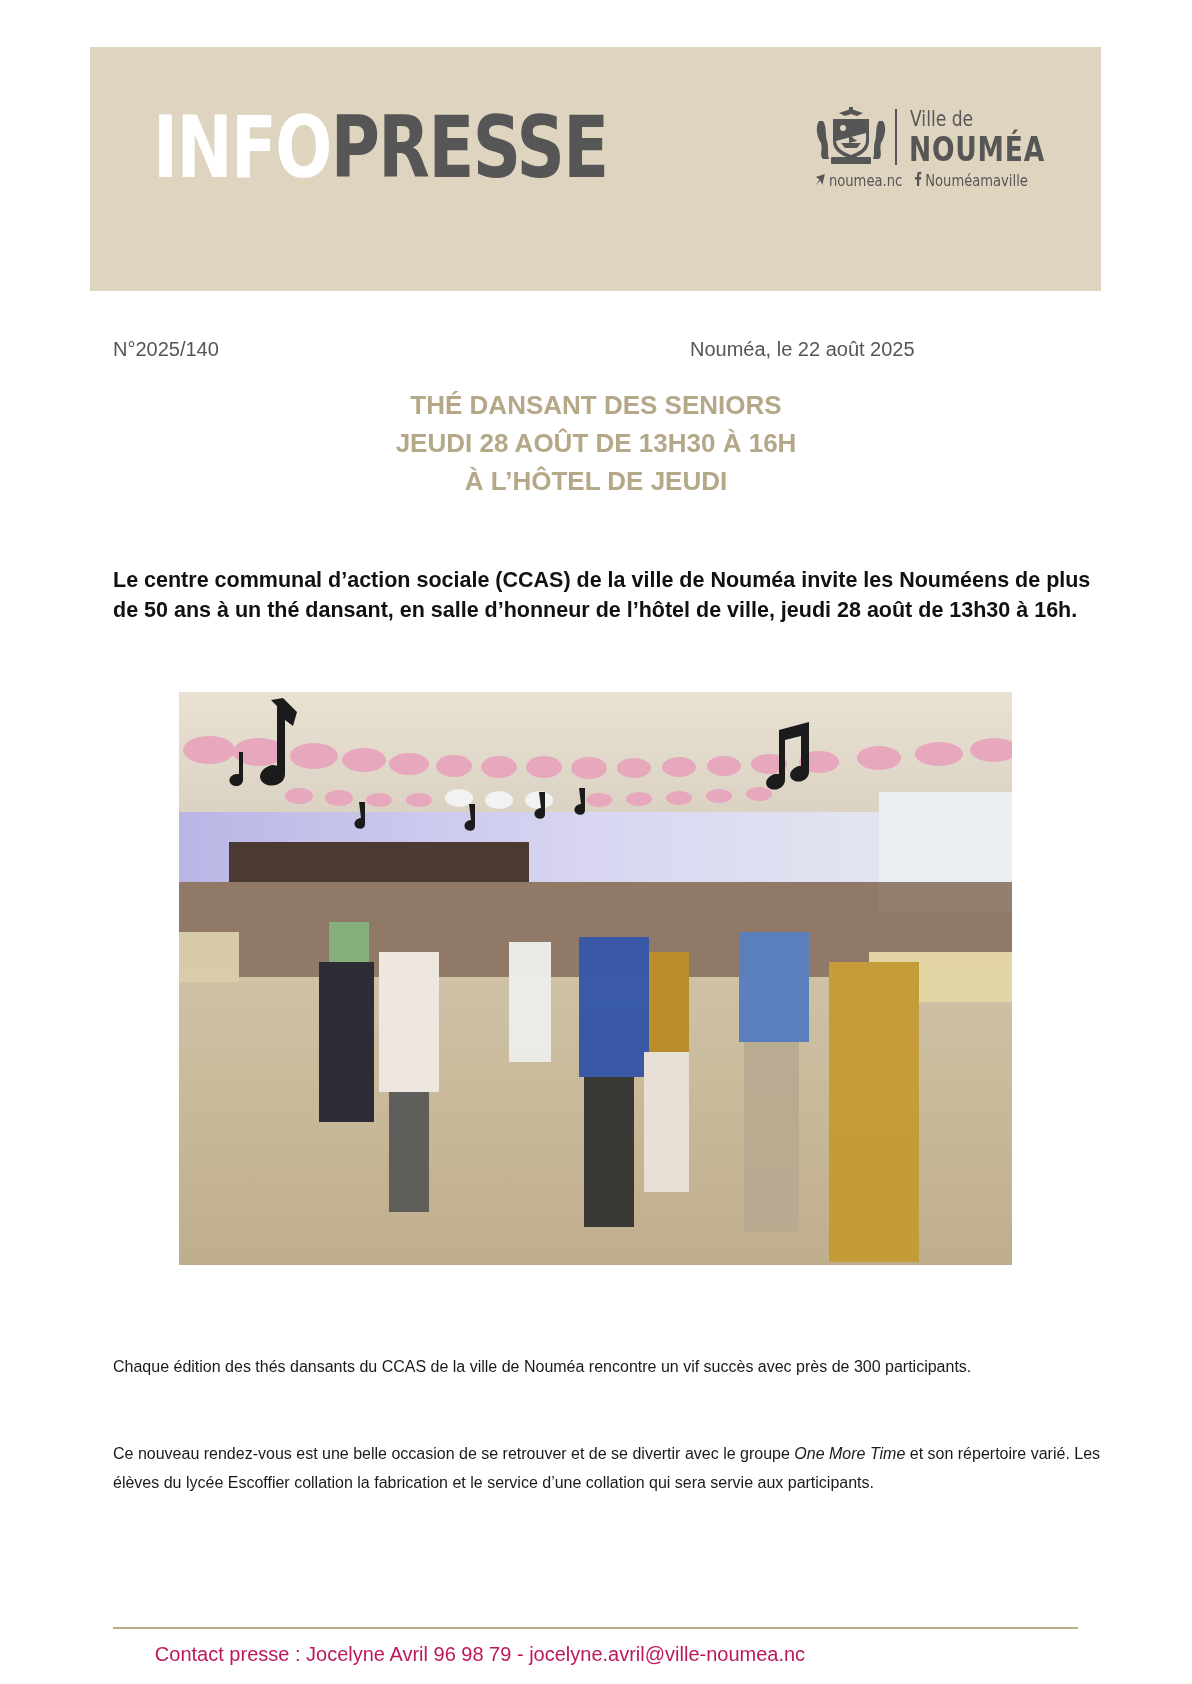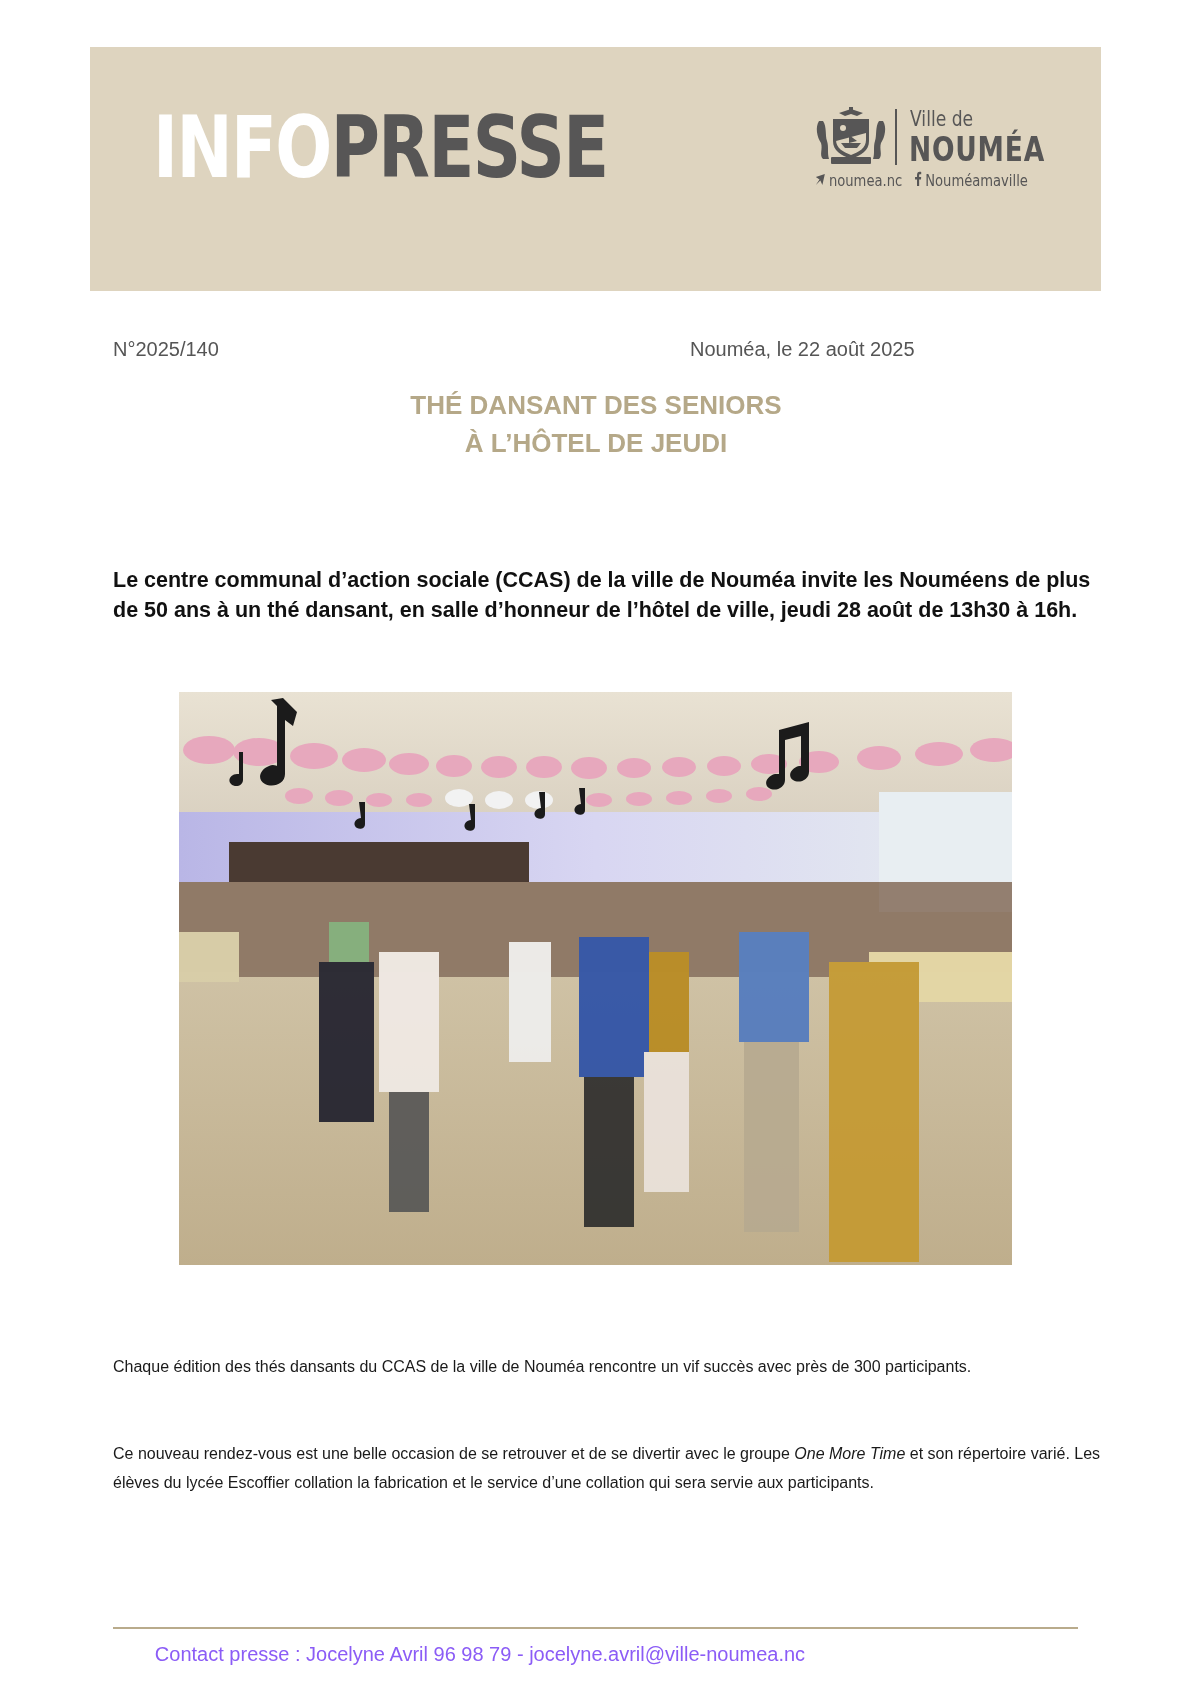--- a/index.html
+++ b/index.html
@@ -20,21 +20,21 @@
   .ref { left:113px; }
   .date { left:690px; }
   .title { left:0; width:1192px; top:386px; text-align:center; color:#b5a888; font-weight:bold; font-size:26px; line-height:38px; }
   .title div { white-space:nowrap;text-align:center; }
   .lead { left:113px; top:565px; width:990px; font-weight:bold; font-size:21.5px; line-height:30px; color:#111111; }
   .photo { left:179px; top:692px; width:833px; height:573px; overflow:hidden; background:#c9b99a; }
   .para { left:113px; width:990px; font-size:16px; line-height:28.5px; color:#1a1a1a; }
   .p1 { top:1353px; }
   .p2 { top:1440px; }
   .rule { left:113px; top:1627px; width:965px; height:2px; background:#b9ab8c; }
-  .contact { left:0; width:960px; top:1643px; text-align:center; font-size:20px; line-height:22px; color:#8b5cf6; }
+  .contact { left:0; width:960px; top:1643px; text-align:center; font-size:20px; line-height:22px; color:#be185d; }
 </style>
 </head>
 <body>
 
 <div class="abs header">
   <div class="abs brand"><span class="info">INFO</span><span class="presse">PRESSE</span></div>
 
   <div class="abs logo">
     <div class="abs emblem">
       <svg width="76" height="60" viewBox="0 0 76 60">
@@ -74,20 +74,21 @@
       </span><span>Nouméamaville</span>
     </div>
   </div>
 </div>
 
 <div class="abs meta ref">N°2025/140</div>
 <div class="abs meta date">Nouméa, le  22 août 2025</div>
 
 <div class="abs title">
   <div>THÉ DANSANT DES SENIORS</div>
+  <div>JEUDI 28 AOÛT DE 13H30 À 16H</div>
   <div>À L’HÔTEL DE JEUDI</div>
 </div>
 
 <div class="abs lead">Le centre communal d’action sociale (CCAS) de la ville de Nouméa invite les Nouméens de plus de 50 ans à un thé dansant, en salle d’honneur de l’hôtel de ville, jeudi 28 août de 13h30 à 16h.</div>
 
 <div class="abs photo" title="Seniors dancing at a thé dansant in a hall decorated with pink balloons and black music-note balloons">
   <svg width="833" height="573" viewBox="0 0 833 573" preserveAspectRatio="none">
     <defs>
       <linearGradient id="ceil" x1="0" y1="0" x2="0" y2="1">
         <stop offset="0" stop-color="#e9e2d3"></stop>

